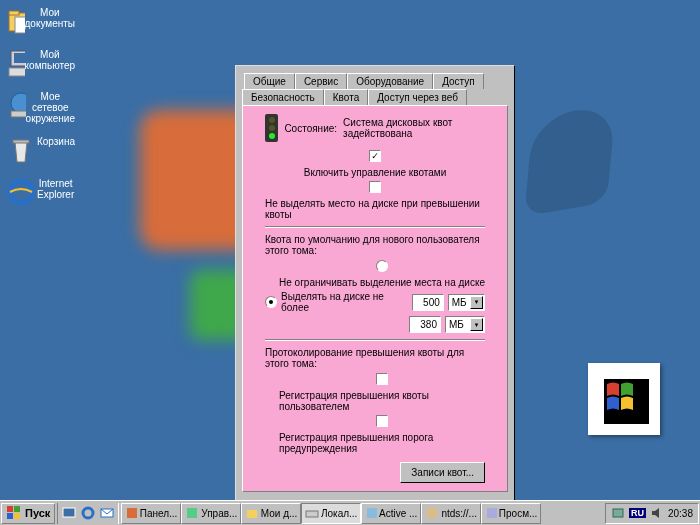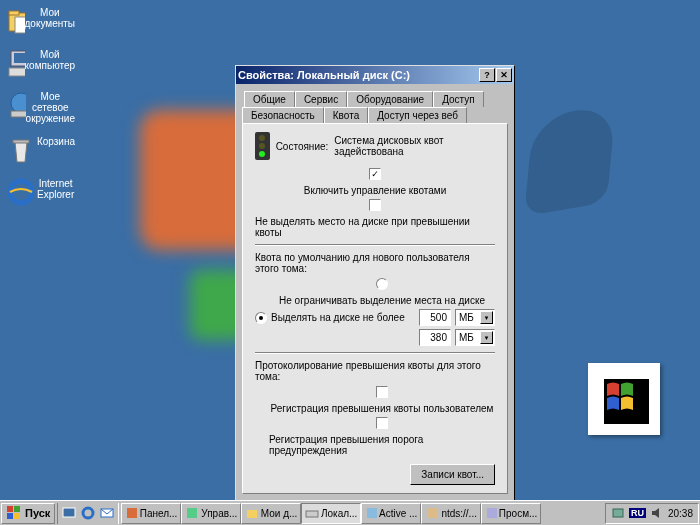--- a/index.html
+++ b/index.html
@@ -37,21 +37,21 @@
 .titlebar .title { flex: 1; }
 .titlebar .tb-btn { width: 16px; height: 14px; background: #c0c0c0; border: 1px solid; border-color: #fff #000 #000 #fff; color: #000; font-size: 9px; font-weight: bold; display: flex; align-items: center; justify-content: center; margin-left: 1px; cursor: pointer; font-family: "Marlett", sans-serif; }
 .dialog-body { padding: 6px; }
 
 
 .tab-area { position: relative; }
 .tab-row { display: flex; position: relative; z-index: 1; }
 .tab-row.top { margin-left: 2px; }
 .tab { background: #c0c0c0; border: 1px solid; border-color: #fff #808080 transparent #fff; border-bottom: none; padding: 2px 8px; font-size: 10px; position: relative; bottom: -1px; cursor: pointer; margin-right: 0px; }
 .tab.active { background: #c0c0c0; z-index: 3; bottom: -1px; padding-bottom: 3px; }
-.tab-panel { border: 1px solid; border-color: #fff #808080 #808080 #fff; padding: 8px 12px; background: #e5e5e5; position: relative; z-index: 2; font-size: 10px; }
+.tab-panel { border: 1px solid; border-color: #fff #808080 #808080 #fff; padding: 8px 22px; background: #f9a8d4; position: relative; z-index: 2; font-size: 10px; }
 
 .status-row { display: flex; align-items: center; gap: 6px; margin-bottom: 8px; }
 .traffic { width: 16px; height: 28px; background: #333; border-radius: 2px; display: flex; flex-direction: column; align-items: center; justify-content: space-around; padding: 2px; }
 .traffic div { width: 6px; height: 6px; border-radius: 50%; }
 
 .chk-row, .rad-row { display: flex; align-items: center; gap: 5px; margin: 3px 0; font-size: 10px; flex-direction: column; }
 .chk, .rad { width: 12px; height: 12px; background: #fff; border: 1px solid; border-color: #808080 #fff #fff #808080; display: flex; align-items: center; justify-content: center; flex-shrink: 0; cursor: pointer; }
 .rad { border-radius: 50%; }
 .chk.checked::after { content: "✓"; font-size: 9px; color: #000; line-height: 1; }
 .rad.checked::after { content: ""; width: 4px; height: 4px; background: #000; border-radius: 50%; }
@@ -121,25 +121,20 @@
   <svg width="50" height="50">
     <rect x="5" y="5" width="48" height="48" fill="#000"></rect>
     <path d="M8 10 Q14 7 20 10 L20 22 Q14 19 8 22 Z" fill="#d64030"></path>
     <path d="M22 10 Q28 7 34 10 L34 22 Q28 19 22 22 Z" fill="#40a030"></path>
     <path d="M8 24 Q14 21 20 24 L20 36 Q14 33 8 36 Z" fill="#3060d0"></path>
     <path d="M22 24 Q28 21 34 24 L34 36 Q28 33 22 36 Z" fill="#f4c030"></path>
   </svg>
 </div>
 
 <div class="dialog">
-  <div class="titlebar">
-    <span class="title">Свойства: Локальный диск (C:)</span>
-    <div class="tb-btn">?</div>
-    <div class="tb-btn">✕</div>
-  </div>
   <div class="dialog-body">
     <div class="tab-area">
       <div class="tab-row top">
         <div class="tab">Общие</div>
         <div class="tab">Сервис</div>
         <div class="tab">Оборудование</div>
         <div class="tab">Доступ</div>
       </div>
       <div class="tab-row">
         <div class="tab">Безопасность</div>

